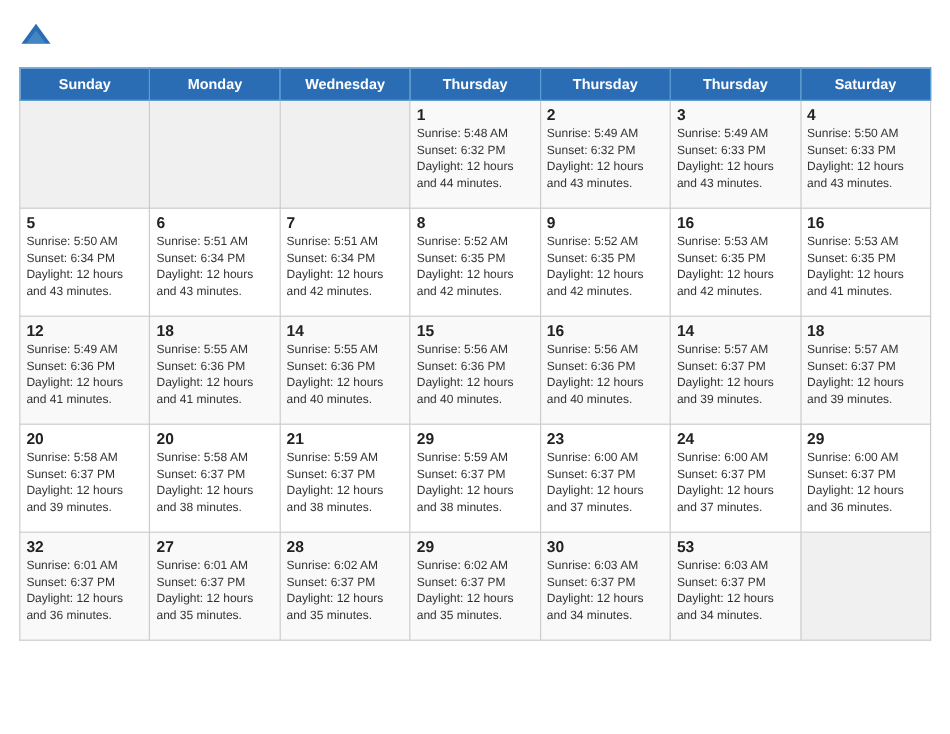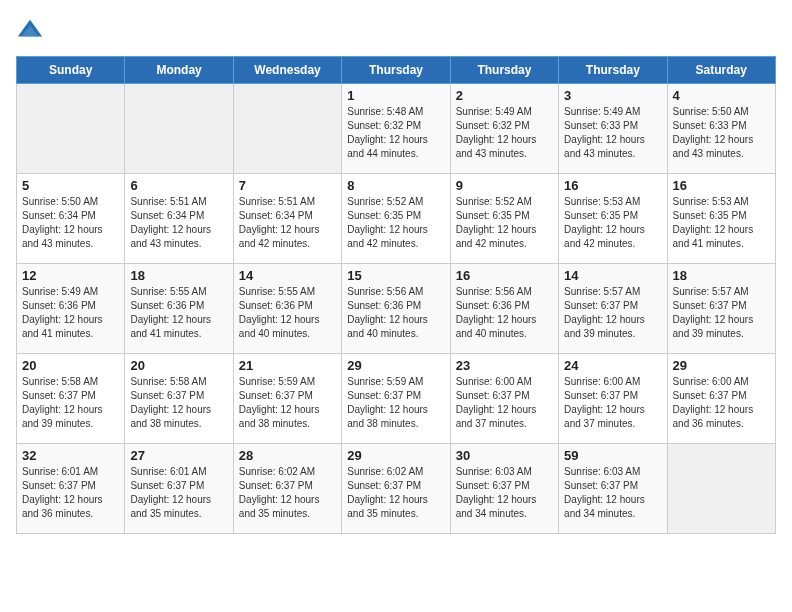--- a/index.html
+++ b/index.html
@@ -343,21 +343,21 @@
 and 35 minutes.</div>
         </td>
         <td>
           <span class="day-num">30</span>
           <div class="day-info" style="white-space: pre-line;">Sunrise: 6:03 AM
 Sunset: 6:37 PM
 Daylight: 12 hours
 and 34 minutes.</div>
         </td>
         <td>
-          <span class="day-num">59</span>
+          <span class="day-num">53</span>
           <div class="day-info" style="white-space: pre-line;">Sunrise: 6:03 AM
 Sunset: 6:37 PM
 Daylight: 12 hours
 and 34 minutes.</div>
         </td>
         <td class="empty-cell"></td>
       </tr>
     </tbody>
 </table>
 

